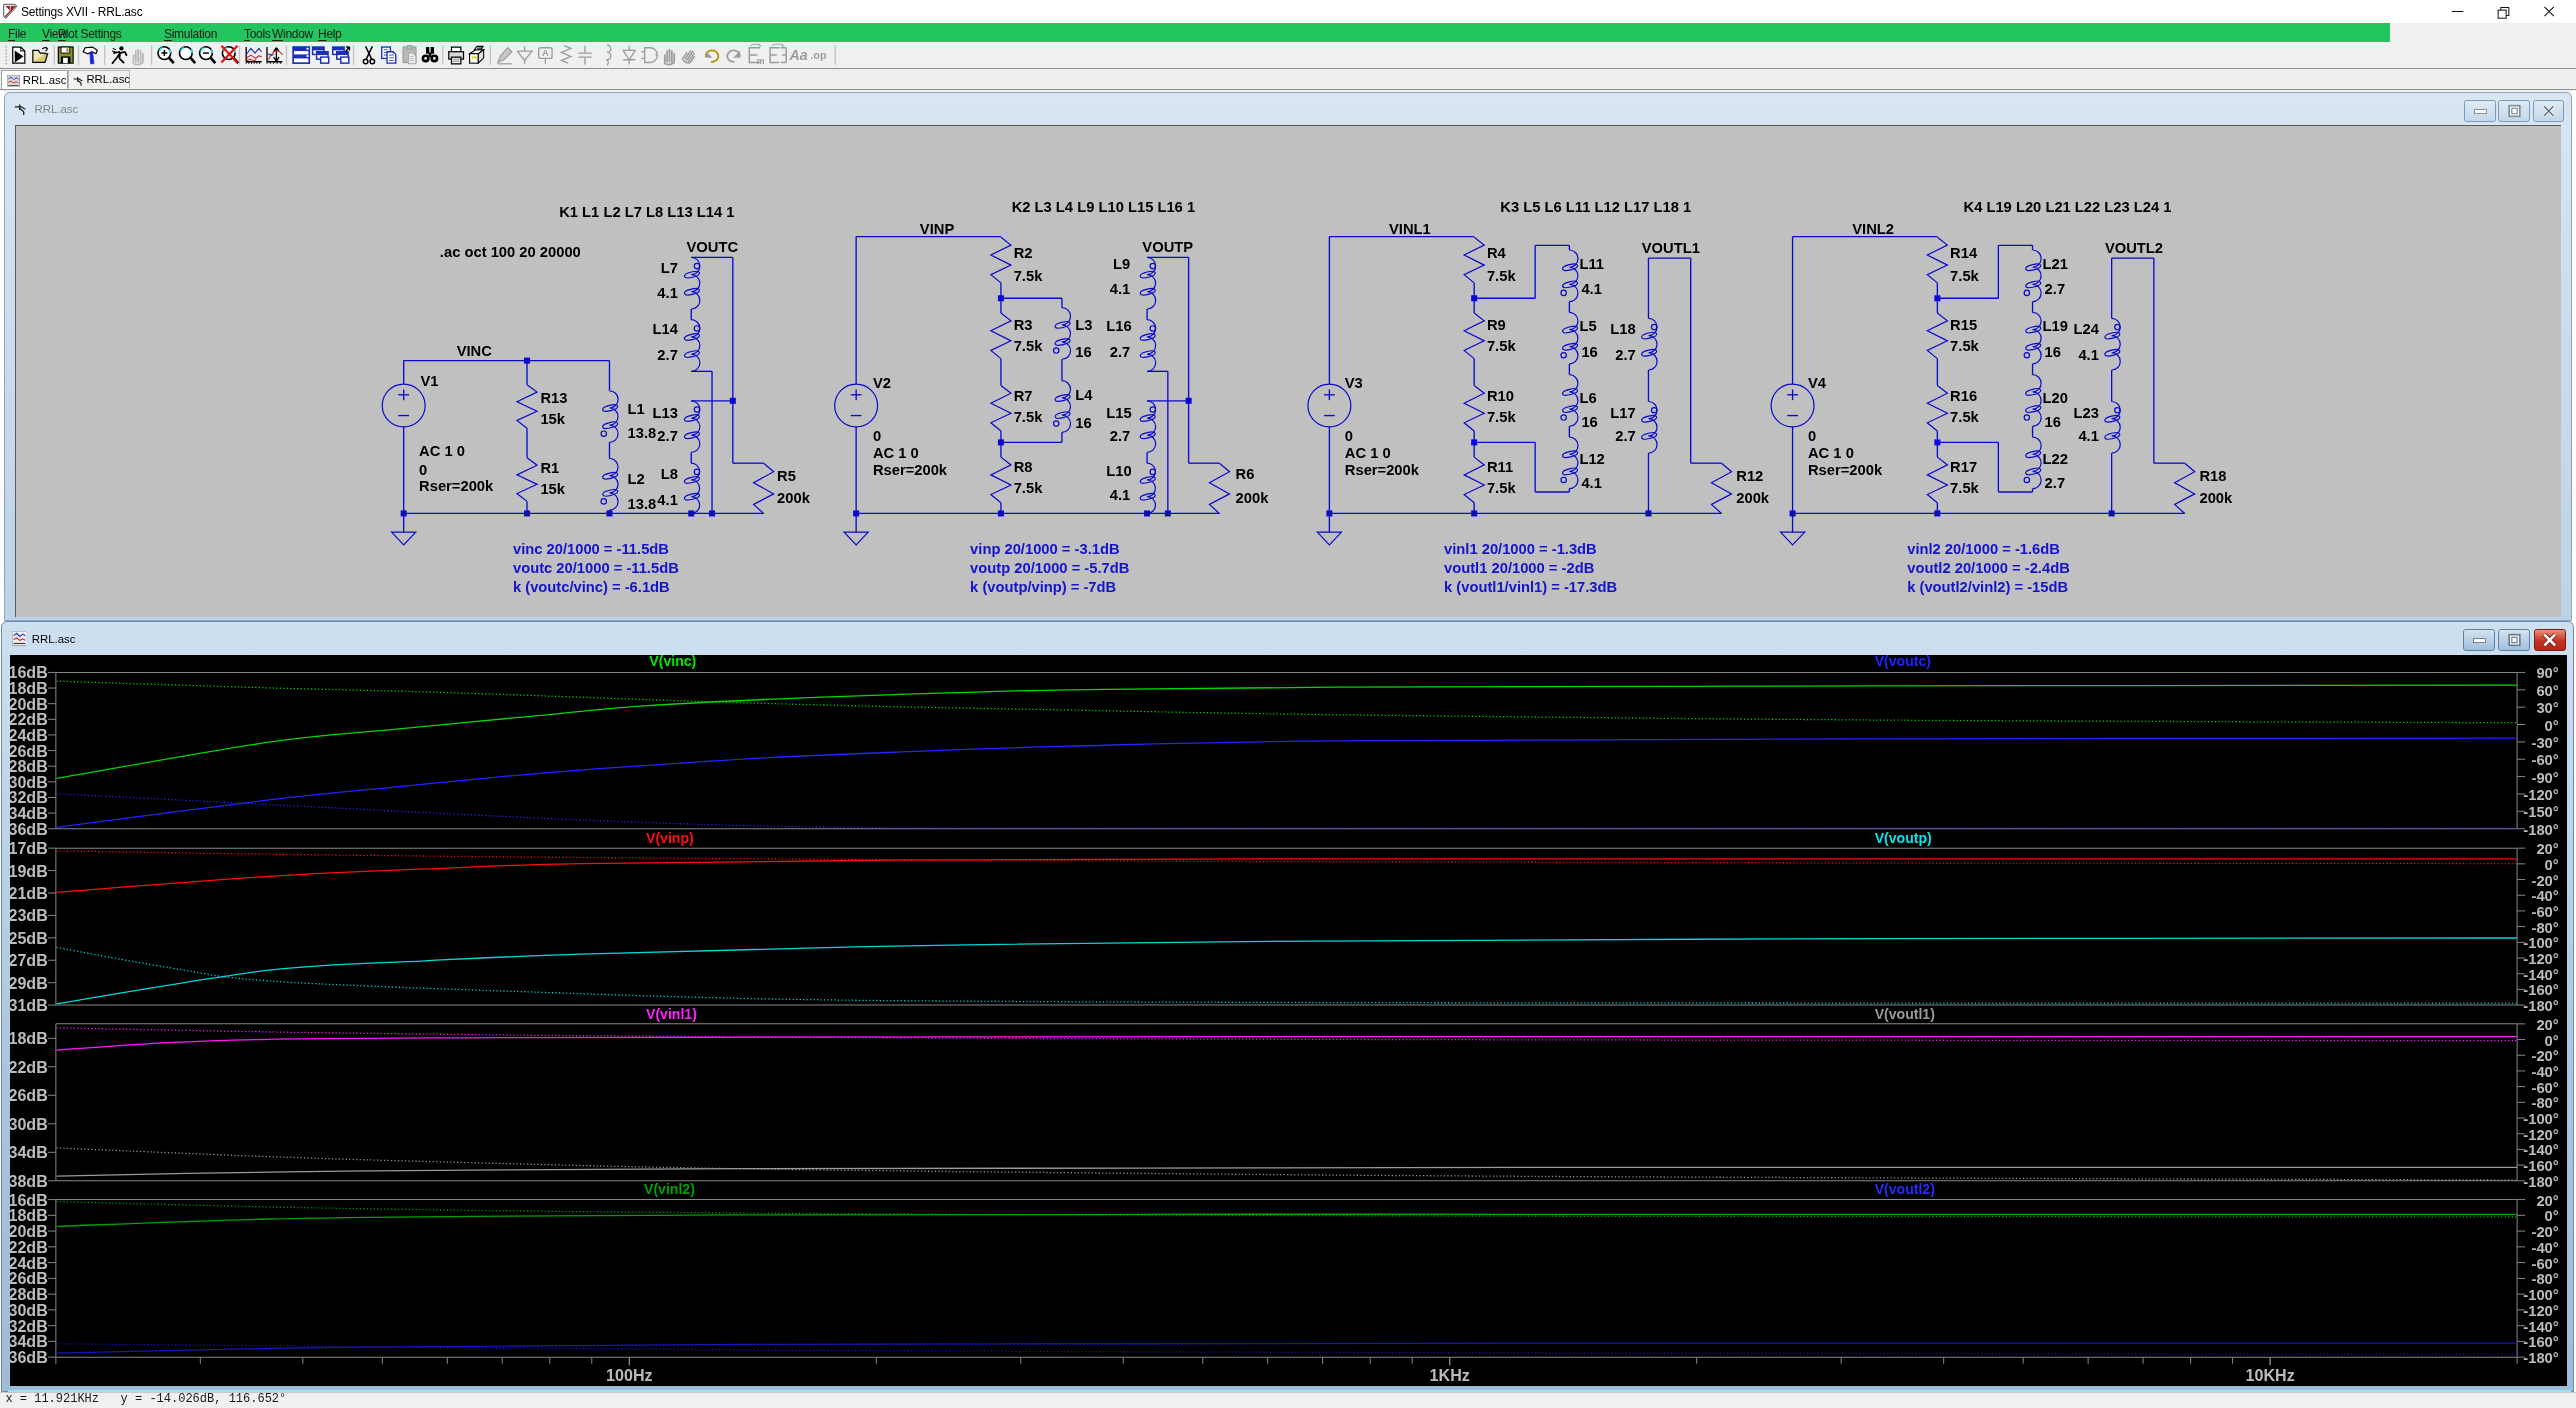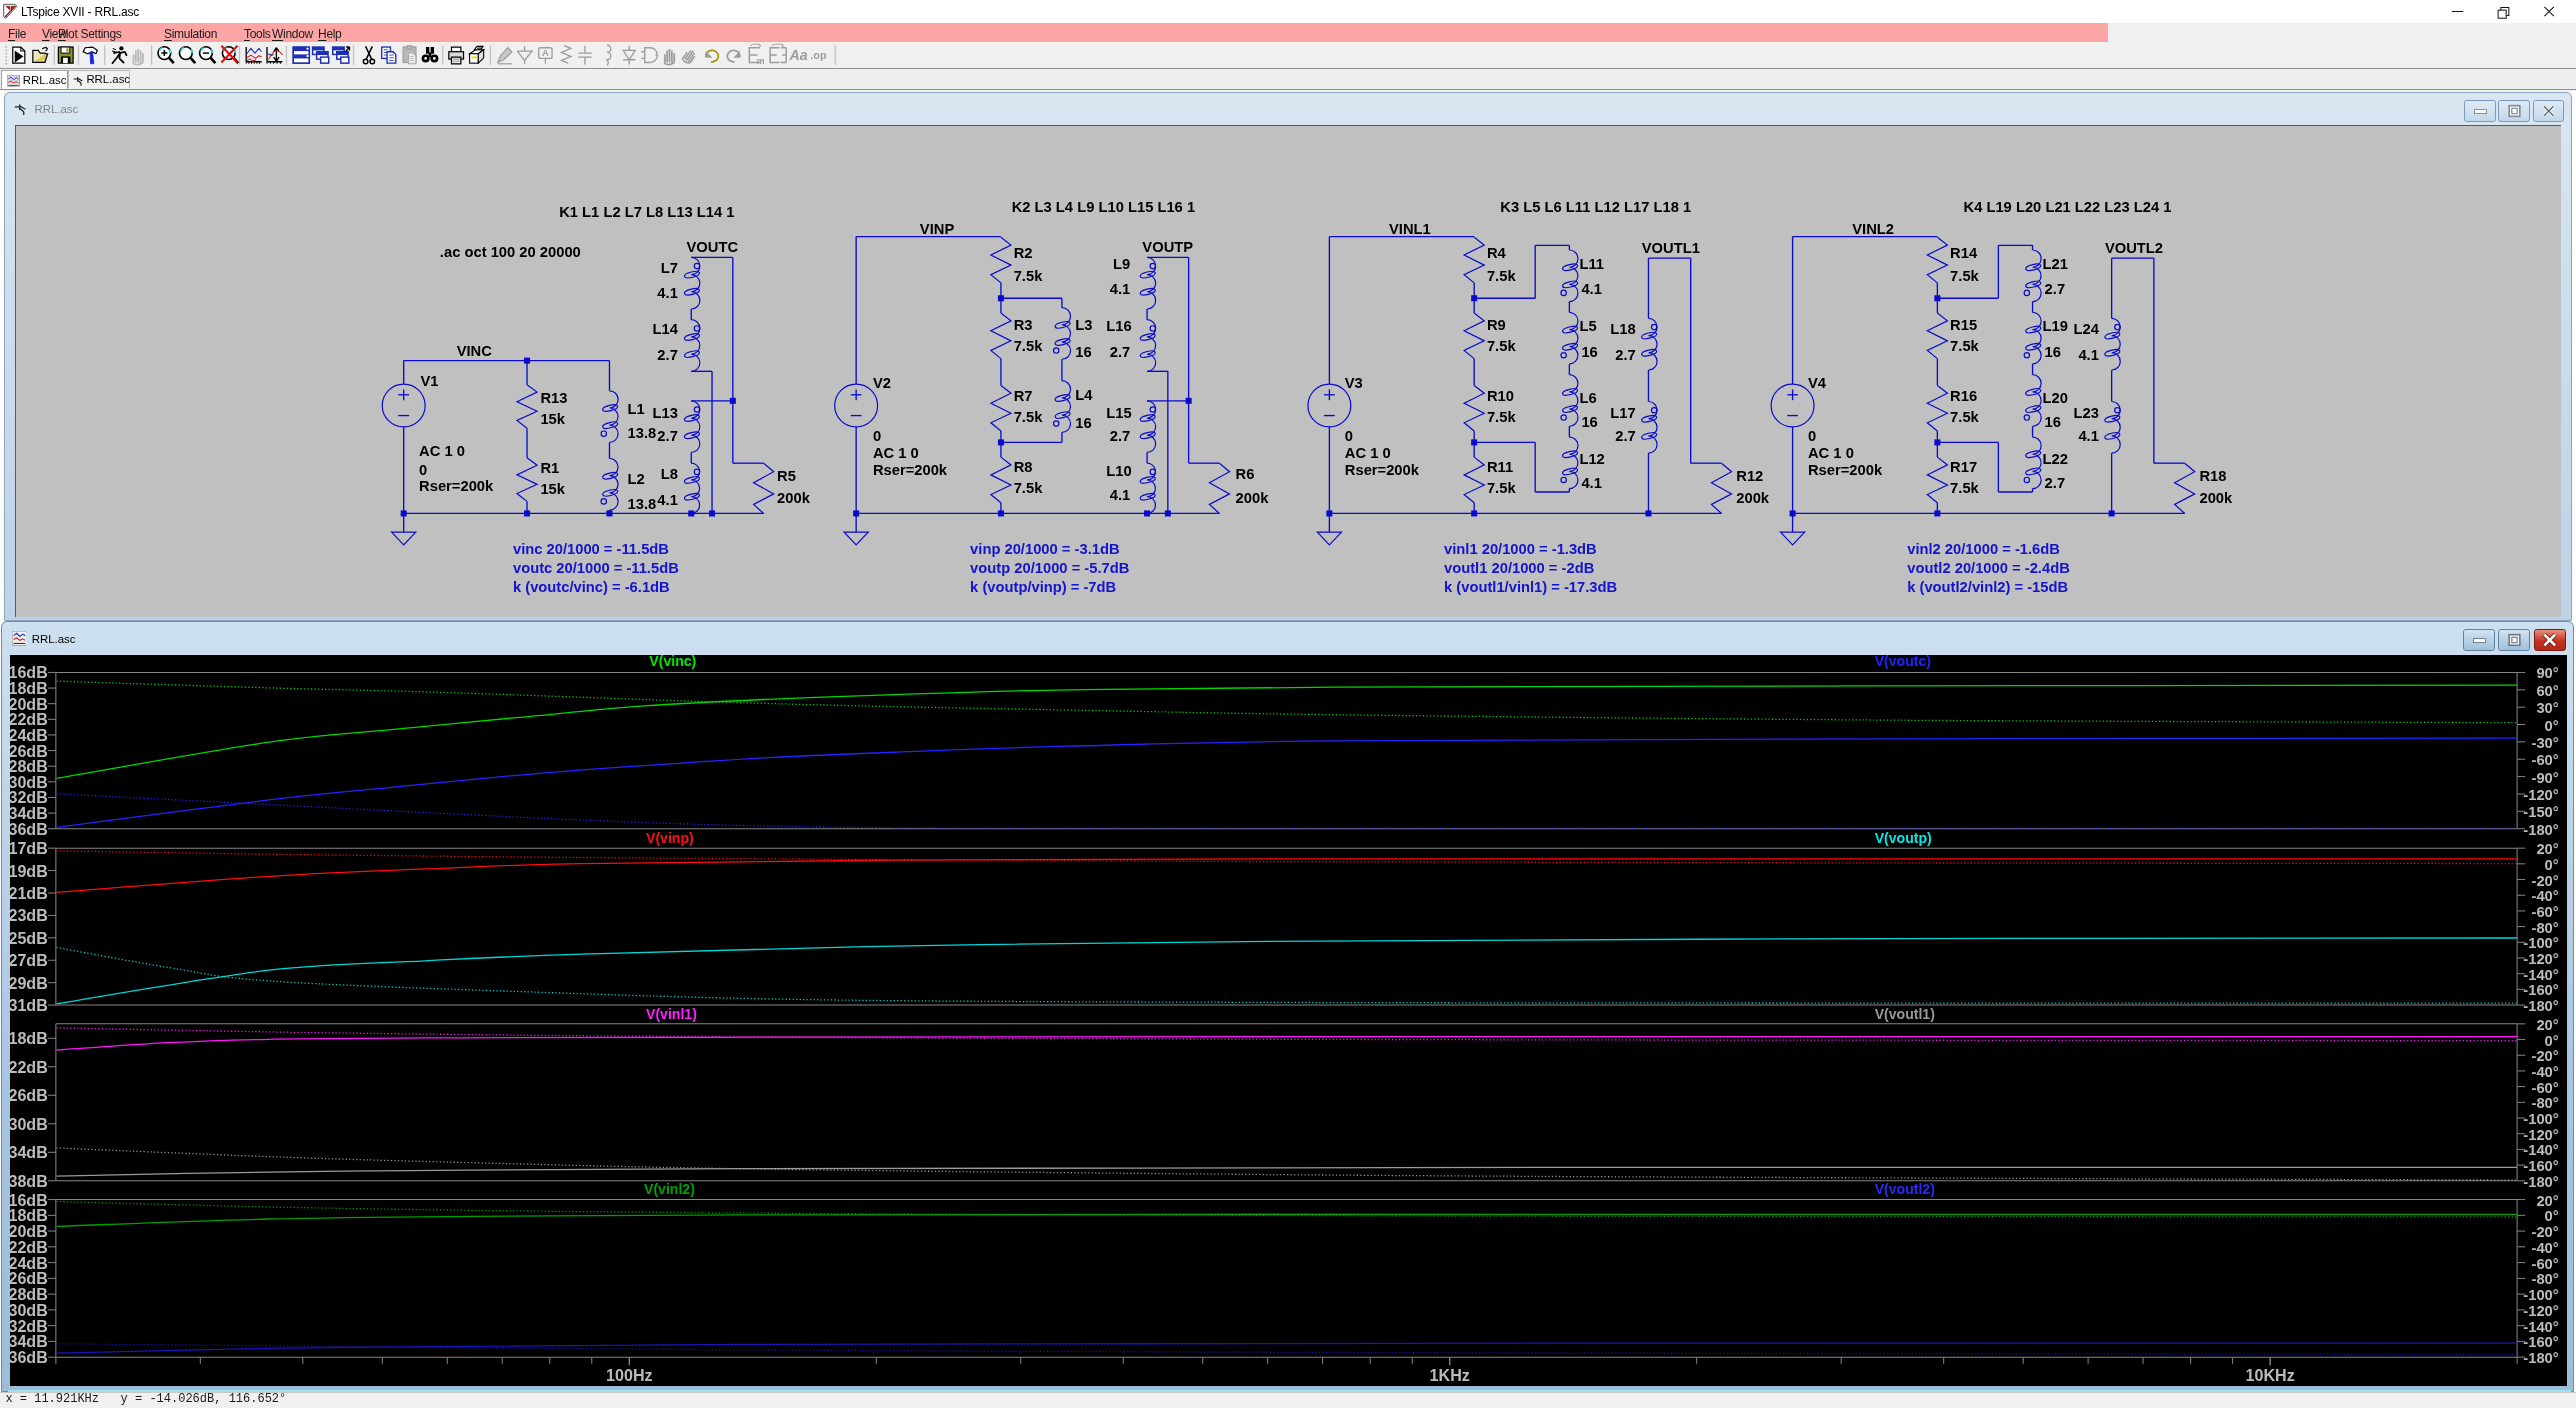--- a/index.html
+++ b/index.html
@@ -1,19 +1,19 @@
 <!DOCTYPE html>
 <html style="font-size:10.7px"><head><meta charset="utf-8"><style>
 * { margin:0; padding:0; box-sizing:border-box; }
 html,body { width:2576px; height:1409px; overflow:hidden; background:#f0f0f0;
   font-family:"Liberation Sans", sans-serif; }
 .abs { position:absolute; }
 #titlebar { left:0; top:0; width:2576px; height:23px; background:#ffffff; }
 #titletext { left:21px; top:4.7px; font-size:12px; letter-spacing:-0.2px; color:#000; }
-#menubar { left:0; top:23px; width:2108px; height:19.5px; background:#fca5a5; }
+#menubar { left:0; top:23px; width:2390px; height:19.5px; background:#22c55e; }
 .mi { position:absolute; top:4px; font-size:12px; letter-spacing:-0.3px; color:#1a1a1a; }
 .mi u { text-decoration-thickness:0.7px; text-underline-offset:2px; }
 #toolbar { left:0; top:42px; width:2576px; height:25.5px; background:#f0f0f0; }
 #tabbar { left:0; top:68px; width:2576px; height:21.5px; background:#efefef; border-top:1.3px solid #8f8f8f; }
 .tab { position:absolute; top:1.3px; height:19px; font-size:11.4px; color:#000; }
 #tab1 { left:0.7px; width:67px; background:#ffffff; border:0.7px solid #a0a0a0; border-bottom:none; z-index:2; }
 #tab2 { left:68px; width:62px; background:#f2f2f2; border:0.7px solid #b8b8b8; border-bottom:none; height:17.4px; }
 #mdisep { left:0; top:89px; width:2576px; height:1.3px; background:#8f8f8f; }
 #schwin { left:4px; top:92px; width:2568px; height:529px;
   background:linear-gradient(#d9e6f2, #c9daeb 55%, #bed2e6);
@@ -31,21 +31,21 @@
 #statustext { left:5.4px; top:-0.7px; font-size:12px; color:#1a1a1a;font-family:Liberation Mono, monospace; }
 svg text { font-family:"Liberation Sans", sans-serif; }
 </style></head>
 <body>
 <div class="abs" id="titlebar">
   <svg class="abs" style="left:3.4px;top:3.4px" width="15.4" height="16" viewBox="0 0 23 24">
     <path d="M1 2 L18 2 L21 5 L4 23 L1 20 Z" fill="#fff" stroke="#555" stroke-width="1.5"></path>
     <path d="M4 5 L10 5 L10 11 M12 5 L17 5 L12 11 Z" fill="#8b1a1a" stroke="#8b1a1a"></path>
     <path d="M3 21 L19 4" stroke="#8b1a1a" stroke-width="2"></path>
   </svg>
-  <div class="abs" id="titletext">LTspice XVII - RRL.asc</div>
+  <div class="abs" id="titletext">Settings XVII - RRL.asc</div>
   <svg class="abs" style="left:2435px;top:0" width="141" height="23" viewBox="0 0 210 34">
     <line x1="25" y1="17" x2="42" y2="17" stroke="#111" stroke-width="1.5"></line>
     <rect x="98" y="11" width="12" height="12" fill="none" stroke="#111" stroke-width="1.5"></rect>
     <rect x="94" y="15" width="12" height="12" fill="#fff" stroke="#111" stroke-width="1.5"></rect>
     <path d="M163 10 L177 24 M177 10 L163 24" stroke="#111" stroke-width="1.5"></path>
   </svg>
 </div>
 <div class="abs" id="menubar">
   <span class="mi" style="left:8px"><u>F</u>ile</span>
   <span class="mi" style="left:42px"><u>V</u>iew</span>

